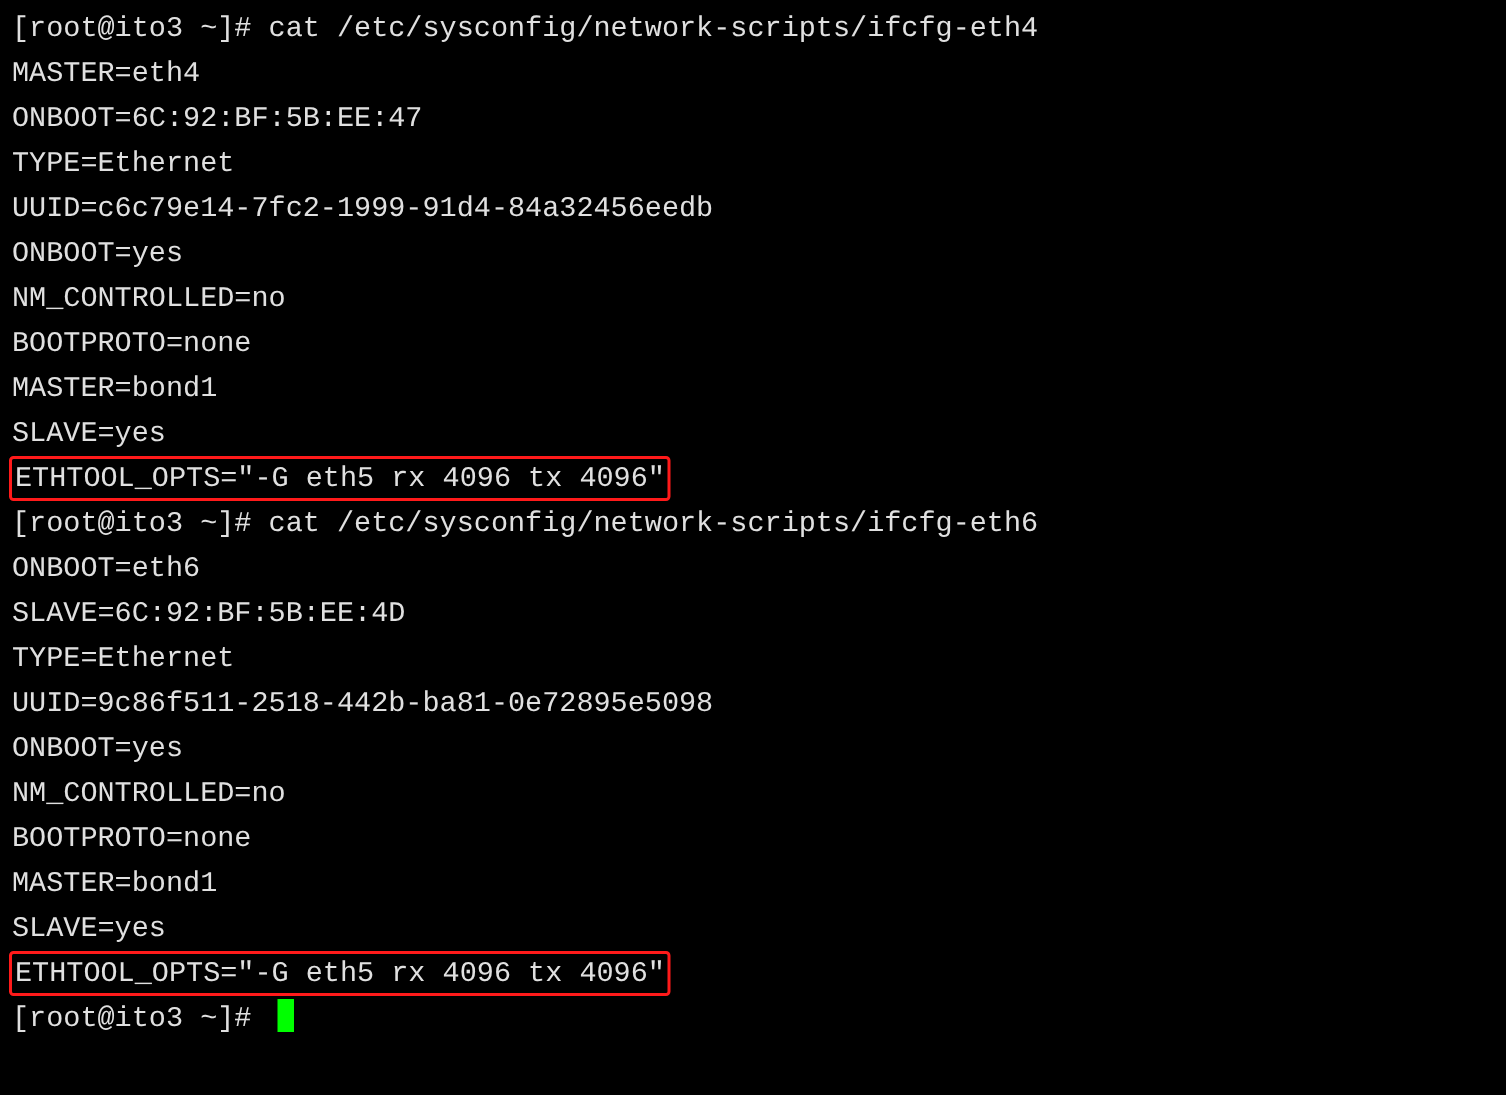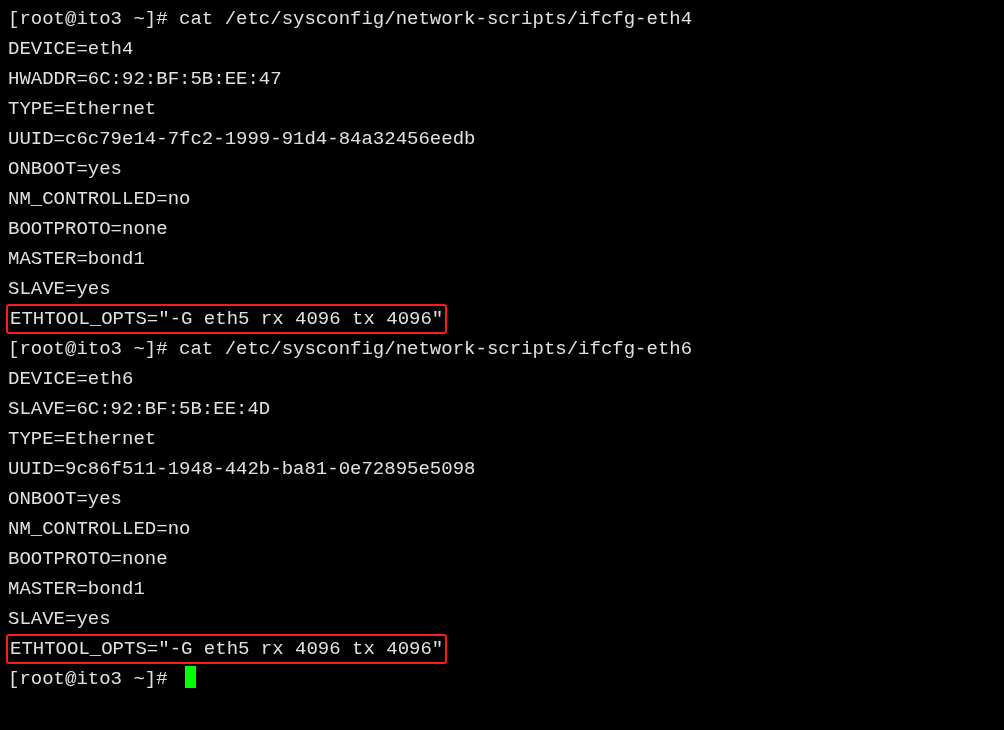--- a/index.html
+++ b/index.html
@@ -38,34 +38,34 @@
     vertical-align: -4px;
   }
   .prompt-end {
     padding-right: 0.5ch;
   }
 </style>
 </head>
 <body>
 
 <div class="line"><span>[root@ito3 ~]# </span><span>cat /etc/sysconfig/network-scripts/ifcfg-eth4</span></div>
-<div class="line">DEVICE=eth4</div>
-<div class="line">HWADDR=6C:92:BF:5B:EE:47</div>
+<div class="line">MASTER=eth4</div>
+<div class="line">ONBOOT=6C:92:BF:5B:EE:47</div>
 <div class="line">TYPE=Ethernet</div>
 <div class="line">UUID=c6c79e14-7fc2-1999-91d4-84a32456eedb</div>
 <div class="line">ONBOOT=yes</div>
 <div class="line">NM_CONTROLLED=no</div>
 <div class="line">BOOTPROTO=none</div>
 <div class="line">MASTER=bond1</div>
 <div class="line">SLAVE=yes</div>
 <div class="line"><span class="highlight-box">ETHTOOL_OPTS="-G eth5 rx 4096 tx 4096"</span></div>
 <div class="line"><span>[root@ito3 ~]# </span><span>cat /etc/sysconfig/network-scripts/ifcfg-eth6</span></div>
-<div class="line">DEVICE=eth6</div>
+<div class="line">ONBOOT=eth6</div>
 <div class="line">SLAVE=6C:92:BF:5B:EE:4D</div>
 <div class="line">TYPE=Ethernet</div>
-<div class="line">UUID=9c86f511-1948-442b-ba81-0e72895e5098</div>
+<div class="line">UUID=9c86f511-2518-442b-ba81-0e72895e5098</div>
 <div class="line">ONBOOT=yes</div>
 <div class="line">NM_CONTROLLED=no</div>
 <div class="line">BOOTPROTO=none</div>
 <div class="line">MASTER=bond1</div>
 <div class="line">SLAVE=yes</div>
 <div class="line"><span class="highlight-box">ETHTOOL_OPTS="-G eth5 rx 4096 tx 4096"</span></div>
 <div class="line"><span class="prompt-end">[root@ito3 ~]# </span><span class="cursor"></span></div>
 
 </body></html>

